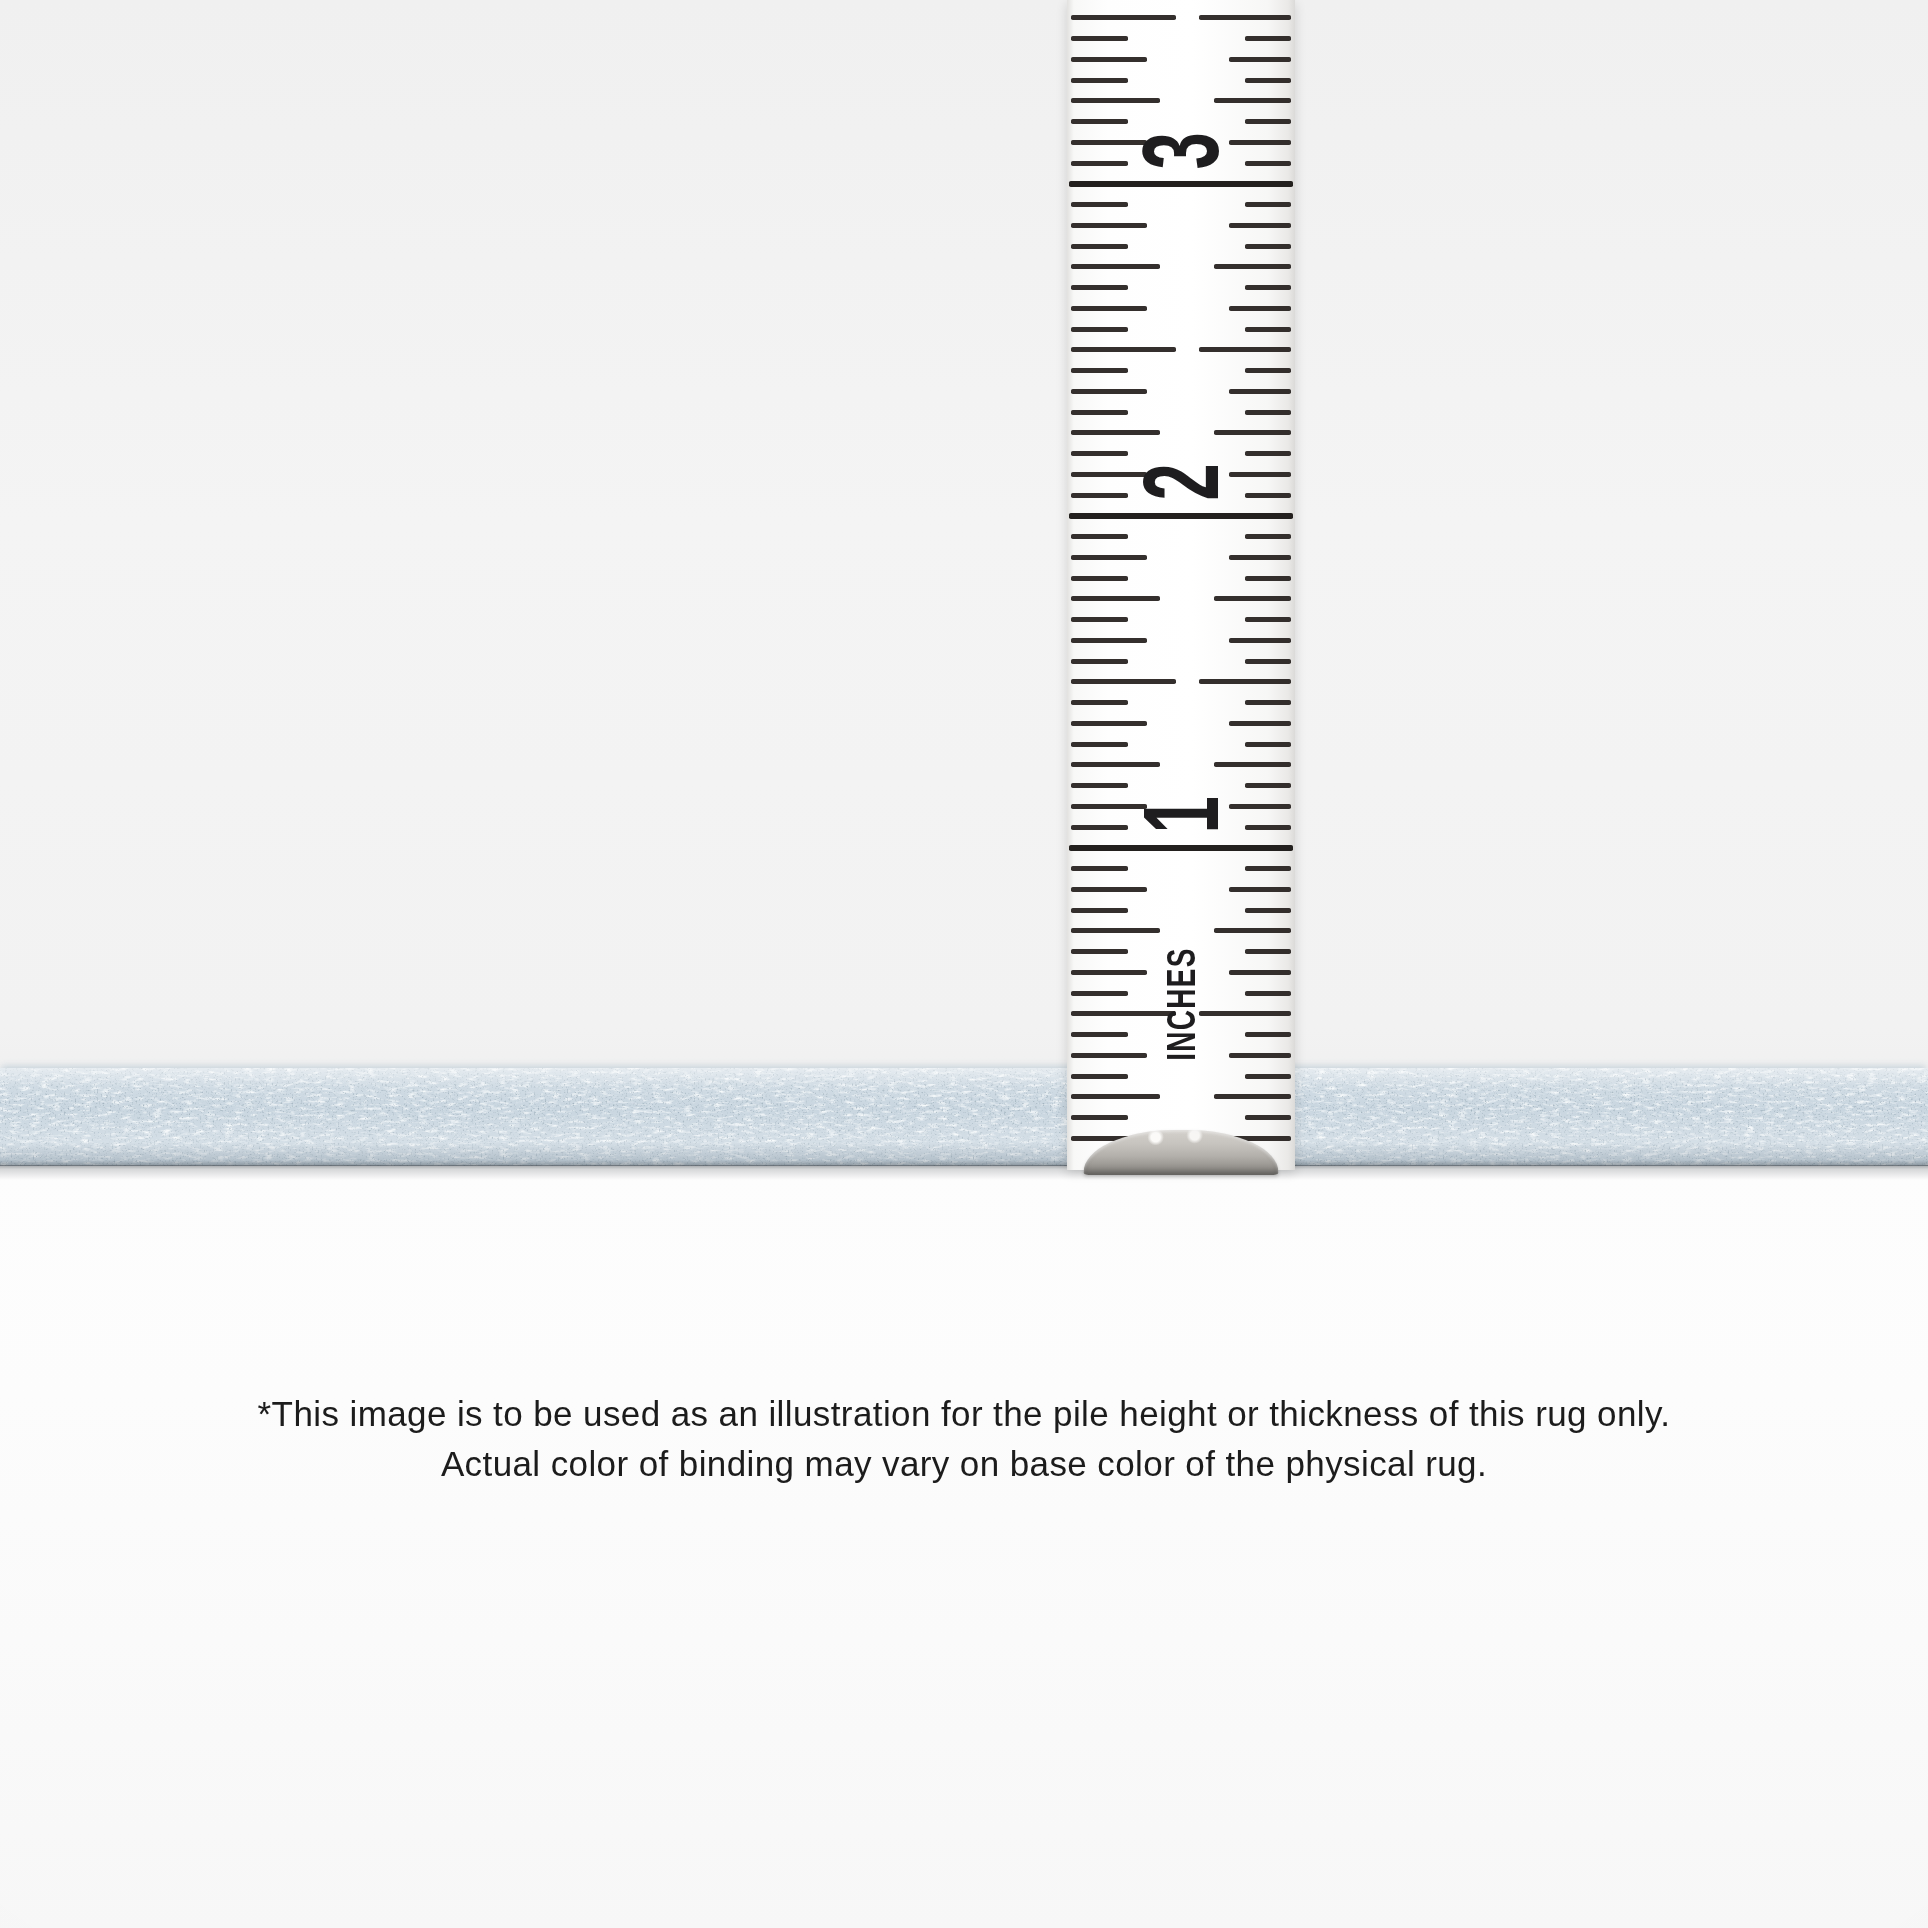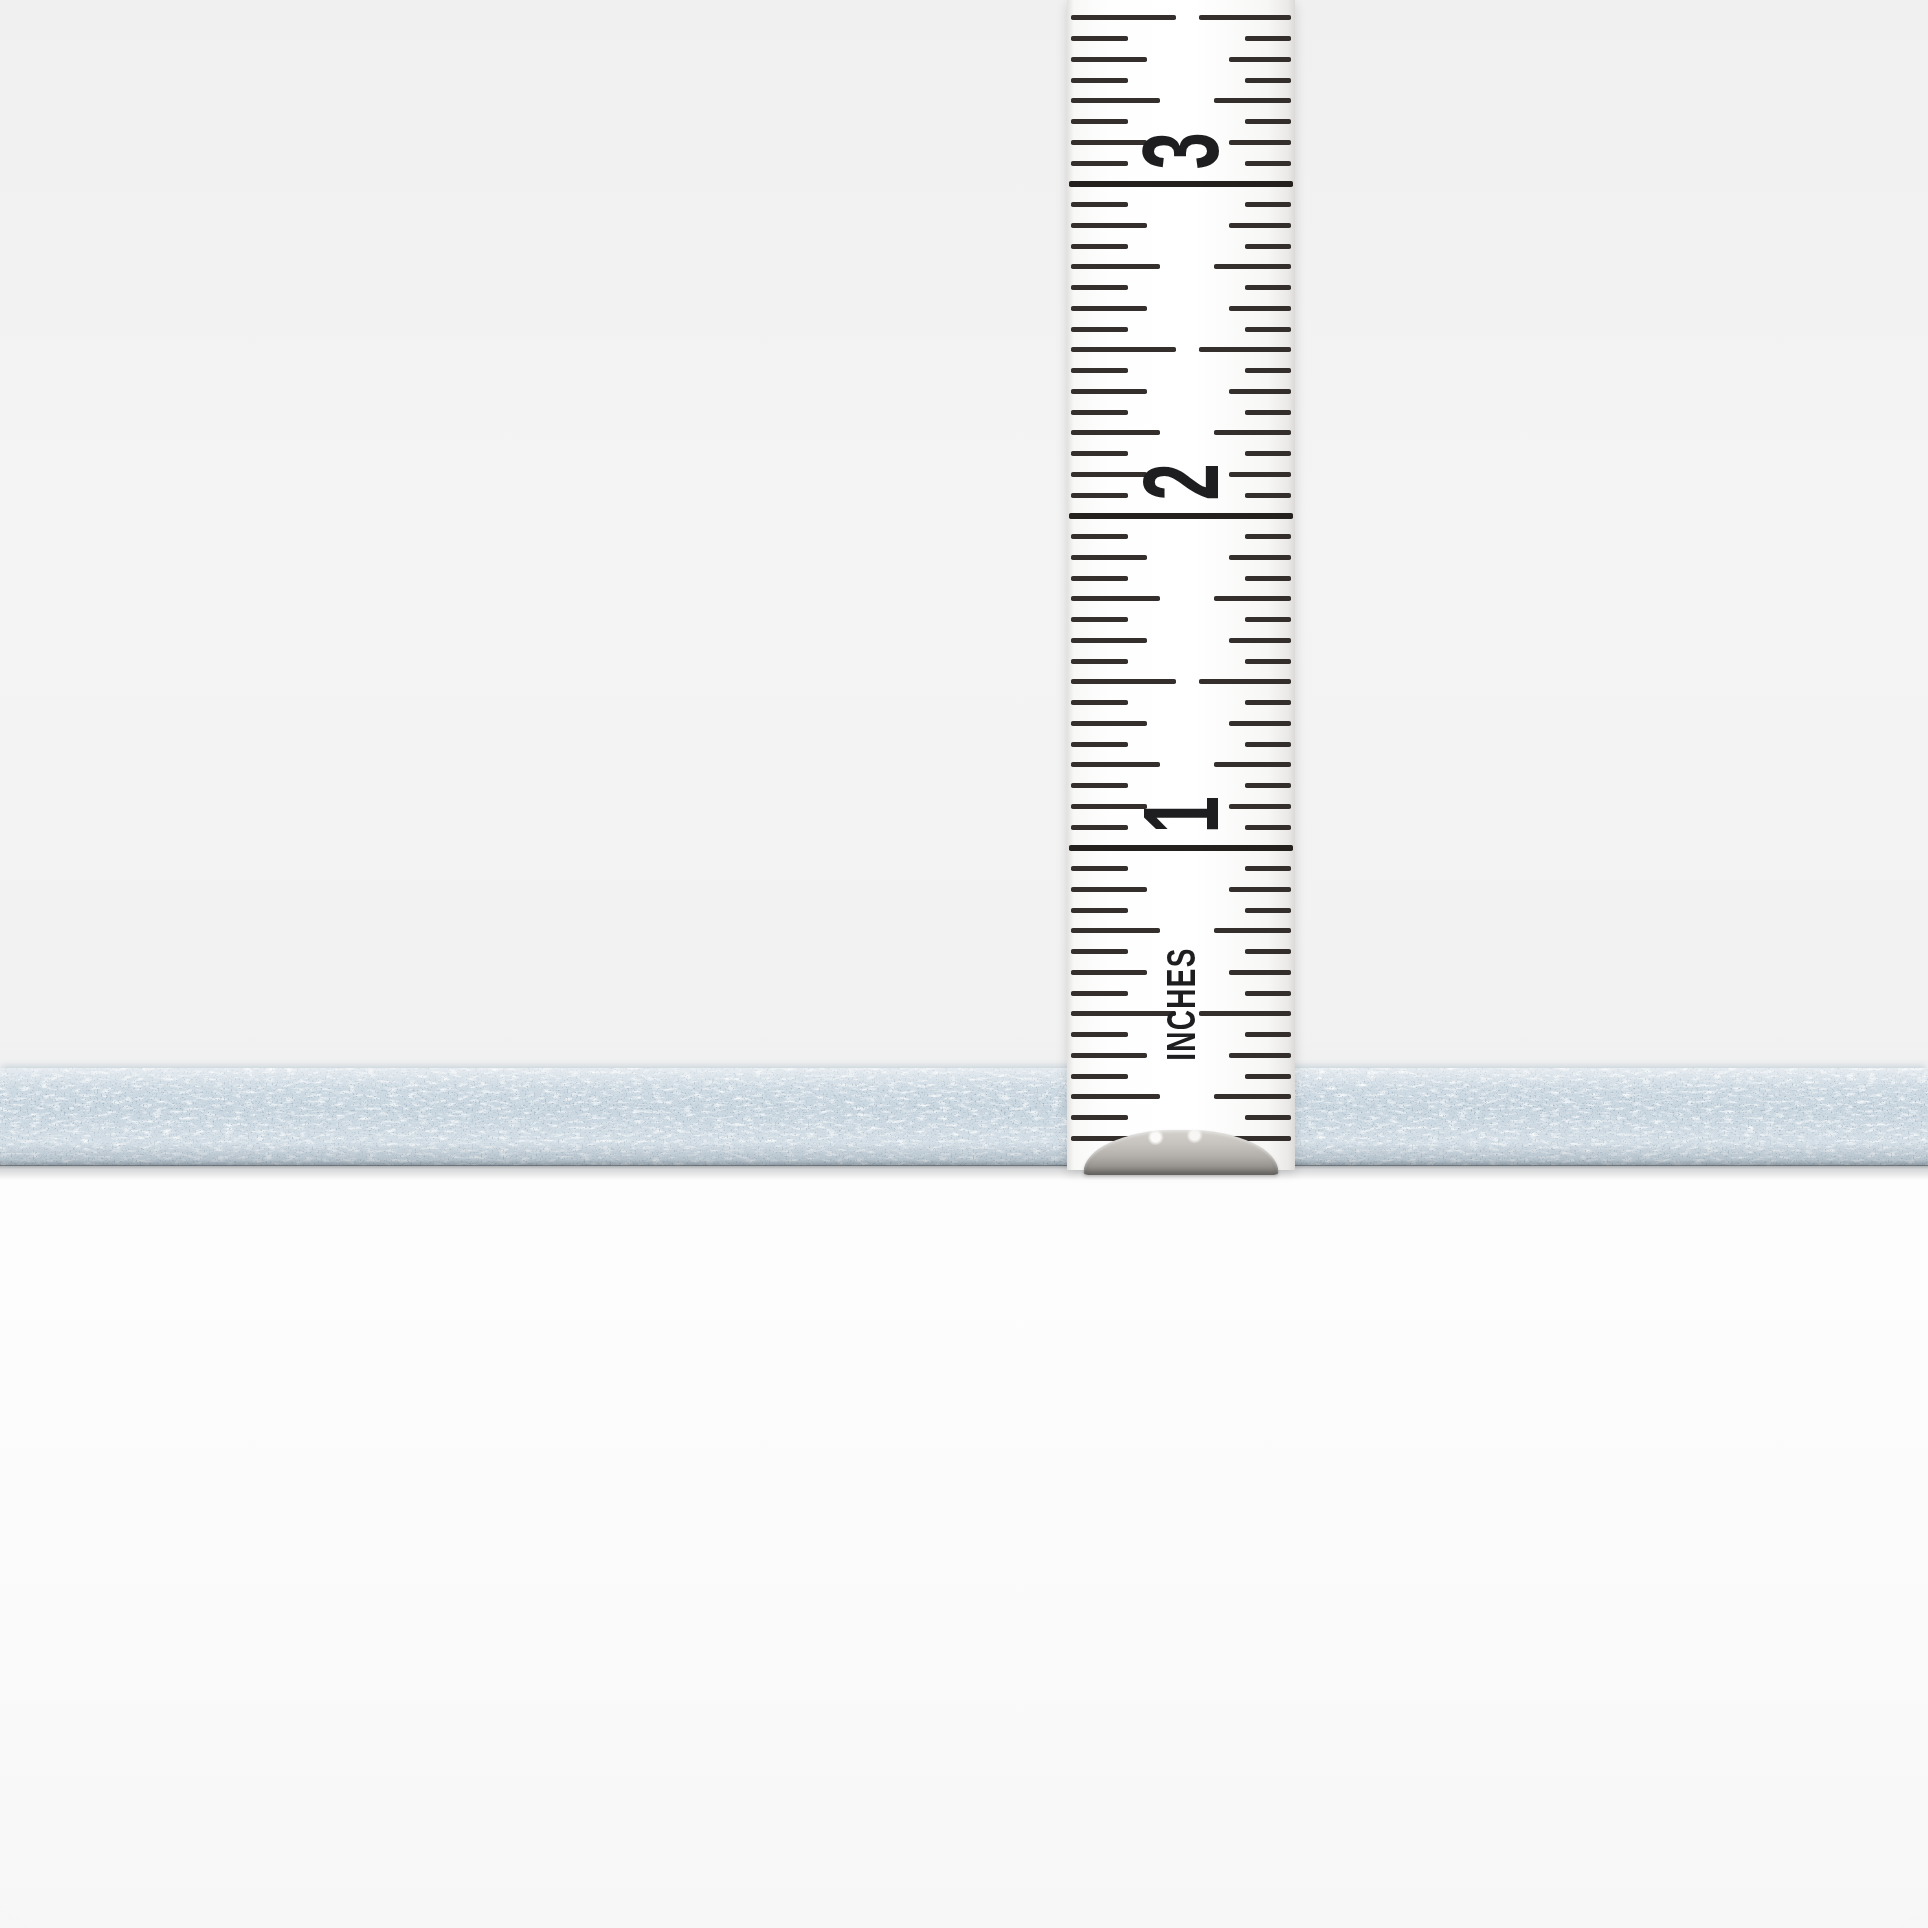--- a/index.html
+++ b/index.html
@@ -195,16 +195,18 @@
     <span class="num" style="top: 151px;">3</span>
     <span class="num" style="top: 482px;">2</span>
     <span class="num" style="top: 815px;">1</span>
     <span class="inches">INCHES</span>
     <div class="tip"></div>
   </div>
 
   <div class="vignette"></div>
 
   <div class="disclaimer">
+    <div>*This image is to be used as an illustration for the pile height or thickness of this rug only.</div>
+    <div>Actual color of binding may vary on base color of the physical rug.</div>
   </div>
 
 </div>
 
 
 </body></html>

